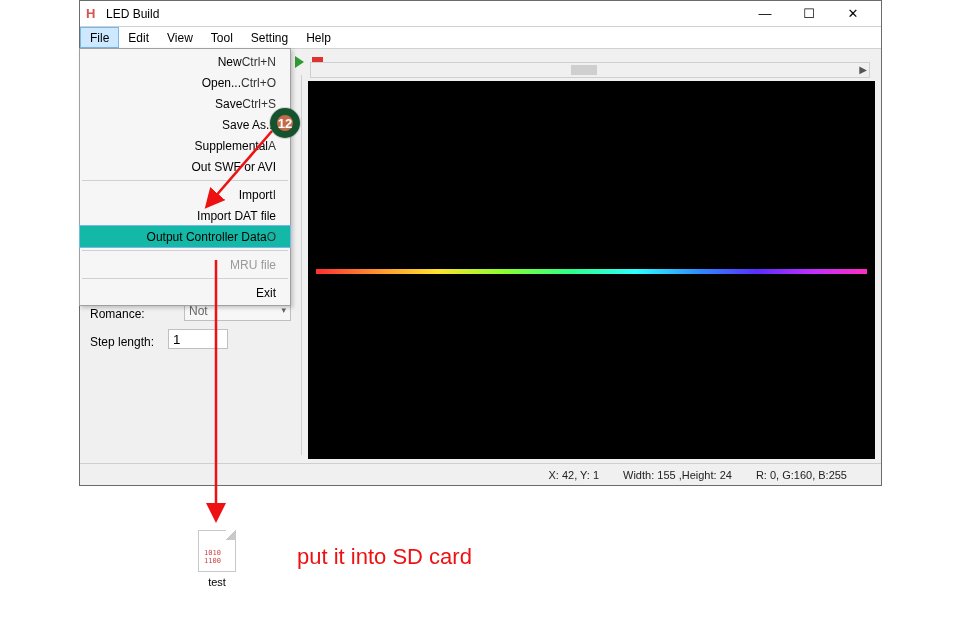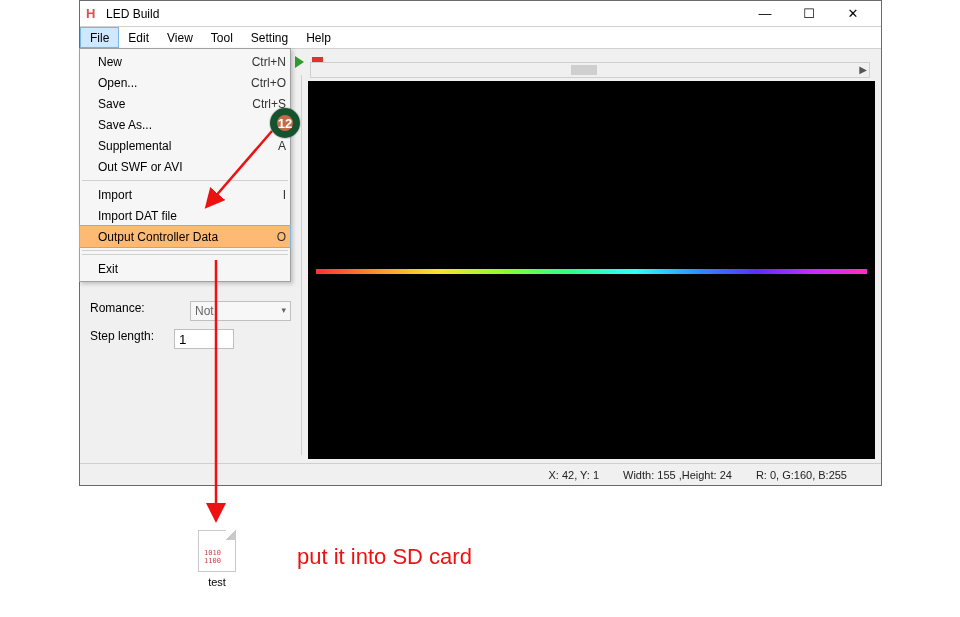--- a/index.html
+++ b/index.html
@@ -105,23 +105,23 @@
     display: flex;
   }
   .left-panel {
     width: 222px;
     background: #f0f0f0;
     border-right: 1px solid #cfcfcf;
     padding: 200px 10px 10px 10px; 
     position: relative;
   }
   .field-row {
-    display: flex; align-items: flex-start;
+    display: flex; align-items: flex-end;
     margin-bottom: 8px;
-    gap: 12px;
+    gap: 6px;
   }
   .field-row label { width: 72px; }
   .combo {
     flex: 1;
     height: 20px;
     border: 1px solid #bfbfbf;
     background: #f7f7f7;
     display: flex; align-items: center;
     padding: 0 4px;
     color: #666;
@@ -191,27 +191,28 @@
     background: #f6f6f6;
     border: 1px solid #a0a0a0;
     box-shadow: 2px 2px 4px rgba(0,0,0,.2);
     z-index: 50;
     padding: 2px 0;
   }
   .dd-item {
     display: flex;
     align-items: center;
     height: 21px;
-    padding: 0 4px 0 18px;
-    position: relative;
+    padding: 0 14px 0 18px;
+    position: relative;
+    text-align: right;
   }
   .dd-item .lbl { flex: 1; }
   .dd-item .accel { color: #333; }
   .dd-item.selected {
-    background: #fdba74;
+    background: #14b8a6;
     outline: 1px solid #79b7e7;
   }
   .dd-item.disabled { color: #9a9a9a; }
   .dd-sep {
     height: 1px; background: #d0d0d0;
     margin: 3px 2px;
   }
 
   
   .badge {
@@ -364,20 +365,23 @@
     <span class="accel">I</span>
   </div>
   <div class="dd-item">
     <span class="lbl">Import DAT file</span>
   </div>
   <div class="dd-item selected">
     <span class="lbl">Output Controller Data</span>
     <span class="accel">O</span>
   </div>
   <div class="dd-sep"></div>
+  <div class="dd-item disabled">
+    <span class="lbl">MRU file</span>
+  </div>
   <div class="dd-sep"></div>
   <div class="dd-item">
     <span class="lbl">Exit</span>
   </div>
 </div>
 
 <div class="badge">12</div>
 
 <svg class="arrow-svg" style="left:190px; top:125px;" width="90" height="90">
   <defs>

